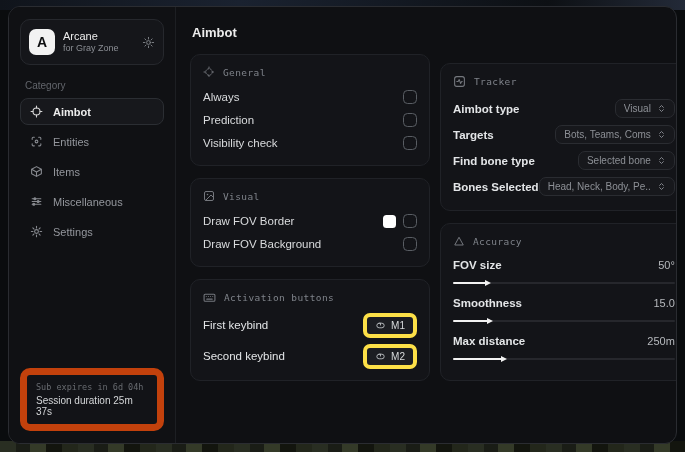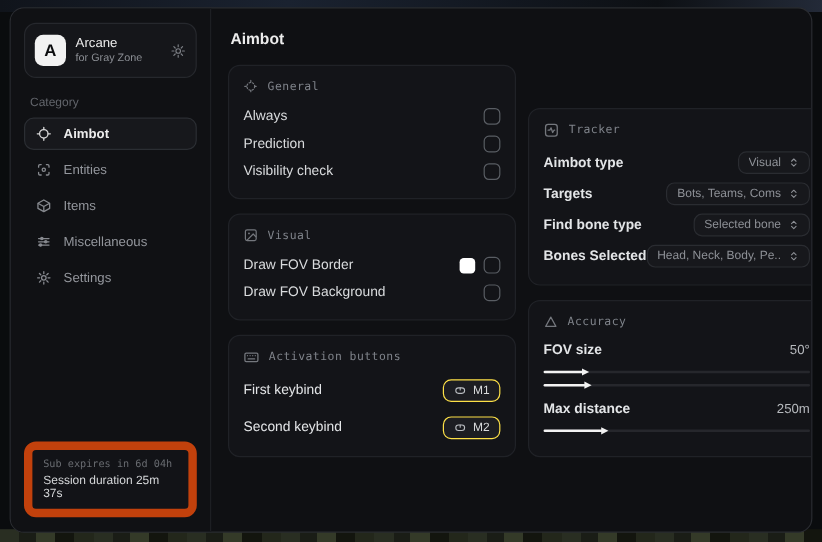--- a/index.html
+++ b/index.html
@@ -97,21 +97,21 @@
     background:transparent;
   }
   .right-group { display:flex; align-items:center; gap:7px; }
   .swatch { width:13px; height:13px; border-radius:3.5px; }
   
   .kb-row { height:26px; }
   .kb-row + .kb-row { margin-top:5px; }
   .kb-label { font-size:11.5px; font-weight:normal; color:#e3e5e7; }
   .key-btn {
     display:flex; align-items:center; gap:5px;
-    background:#1c1d22; border:1px solid #fde047; border-radius:7px;
+    background:#1c1d22; border:4px solid #fde047; border-radius:7px;
     padding:3px 8px; font-size:10px; color:#d8dadc; cursor:default;
   }
   .key-btn .kicon { display:flex; color:#b9bcc0; }
   
   .dd-row { height:25px; }
   .dd-label { font-size:11.5px; font-weight:bold; color:#e3e5e7; white-space:nowrap; }
   .dd-btn {
     display:flex; align-items:center; gap:6px;
     background:#17181c; border:1px solid #2a2c31; border-radius:7px;
     padding:3px 8px; font-size:10px; color:#8d9096; cursor:default;
@@ -385,20 +385,24 @@
             <div class="sl-top">
               <span class="sl-label">FOV size</span>
               <span class="sl-value">50°</span>
             </div>
             <div class="sl-track">
               <div class="sl-fill" style="width: 15%;"></div>
             </div>
           </div>
 
           <div class="sl-block">
+            <div class="sl-top">
+              <span class="sl-label">Smoothness</span>
+              <span class="sl-value">15.0</span>
+            </div>
             <div class="sl-track">
               <div class="sl-fill" style="width: 16%;"></div>
             </div>
           </div>
 
           <div class="sl-block">
             <div class="sl-top">
               <span class="sl-label">Max distance</span>
               <span class="sl-value">250m</span>
             </div>

